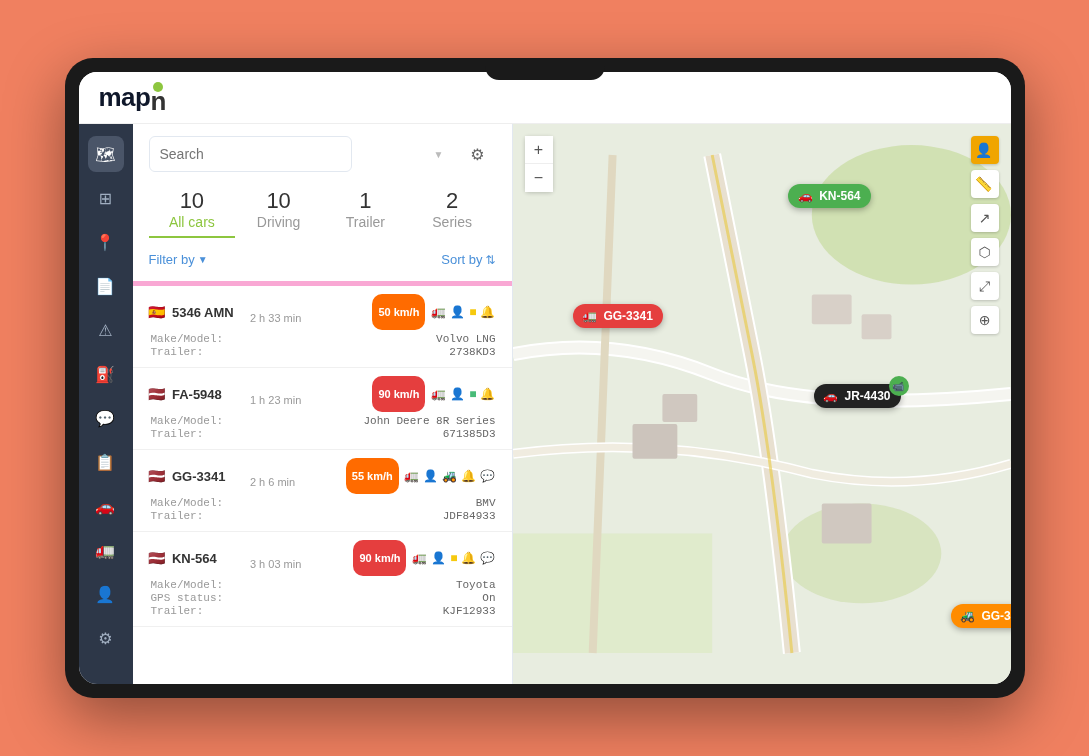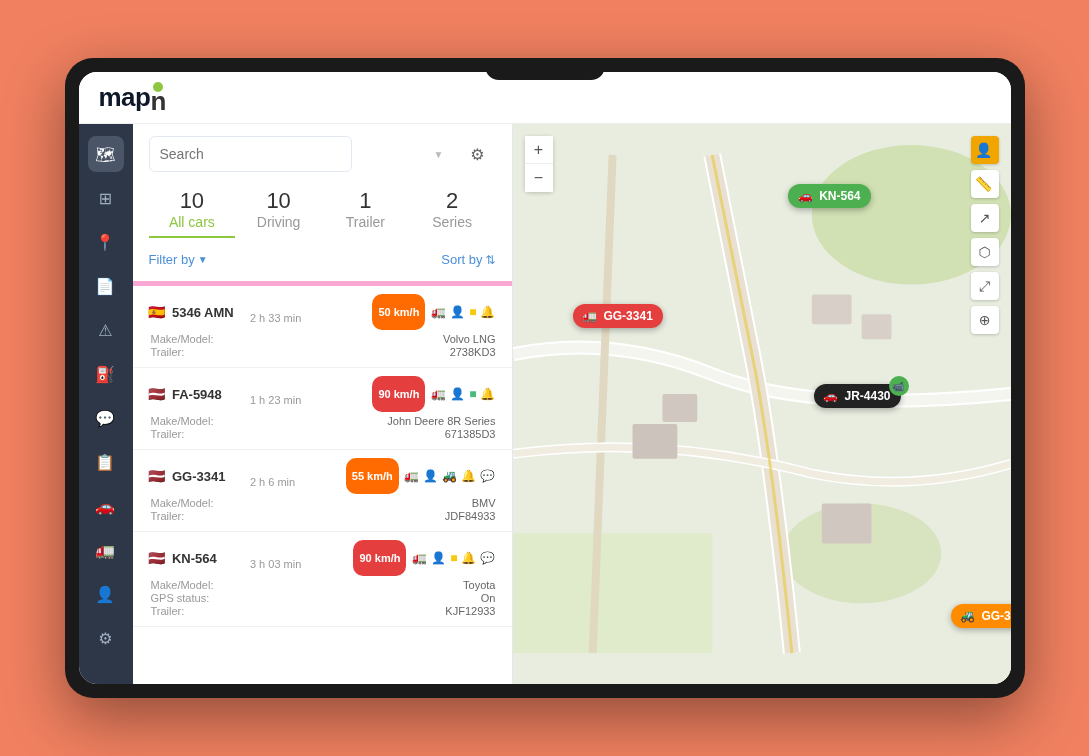--- a/index.html
+++ b/index.html
@@ -275,20 +275,21 @@
       color: #48bb78;
     }
 
     .vehicle-detail-row {
       display: flex;
       justify-content: space-between;
       font-size: 11px;
       color: #999;
       margin-bottom: 1px;
       padding-left: 2px;
+      font-family: Liberation Mono, monospace;
     }
 
     .vehicle-detail-value {
       color: #666;
       font-weight: 500;
     }
 
     
     .map-area {
       flex: 1;

